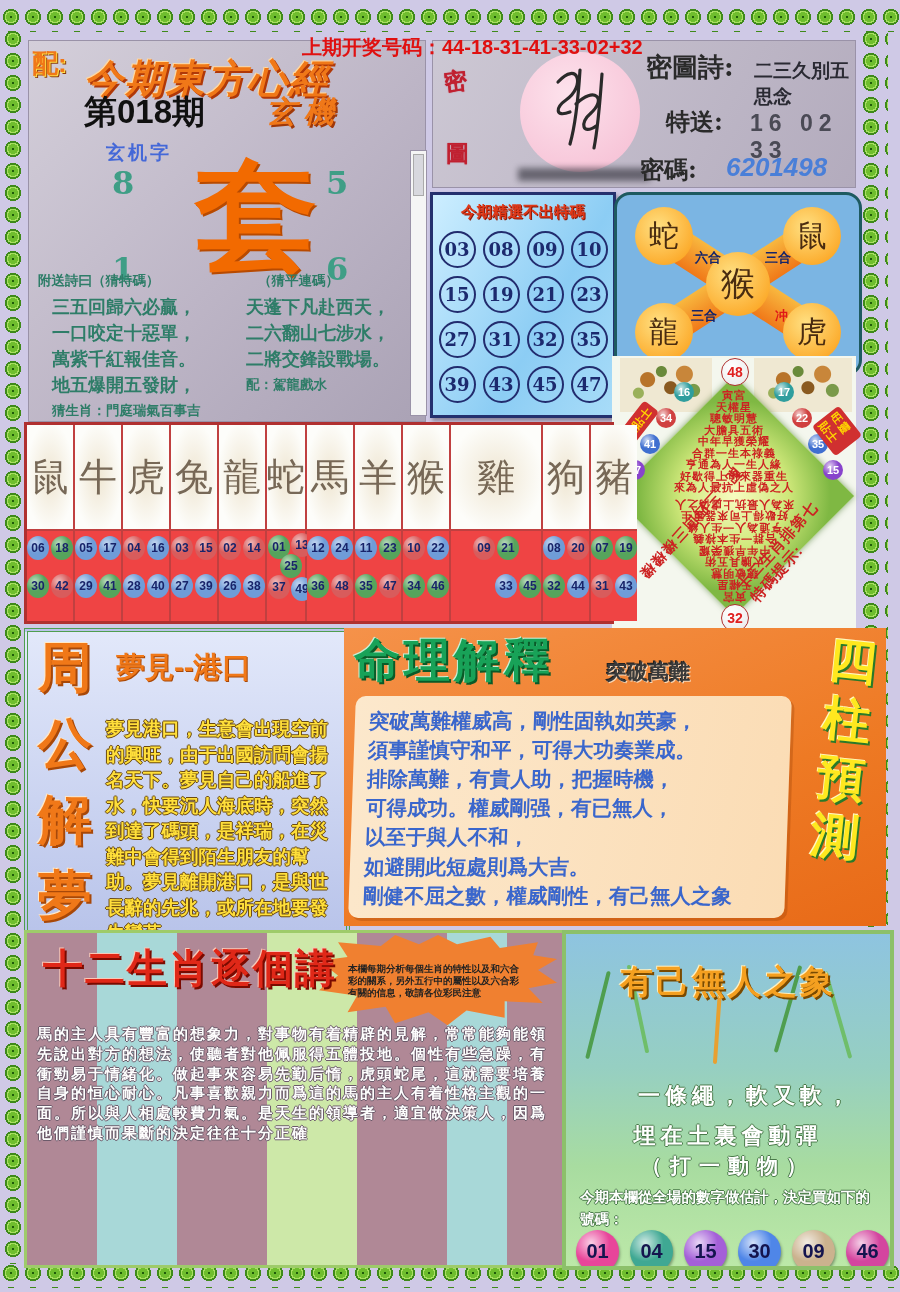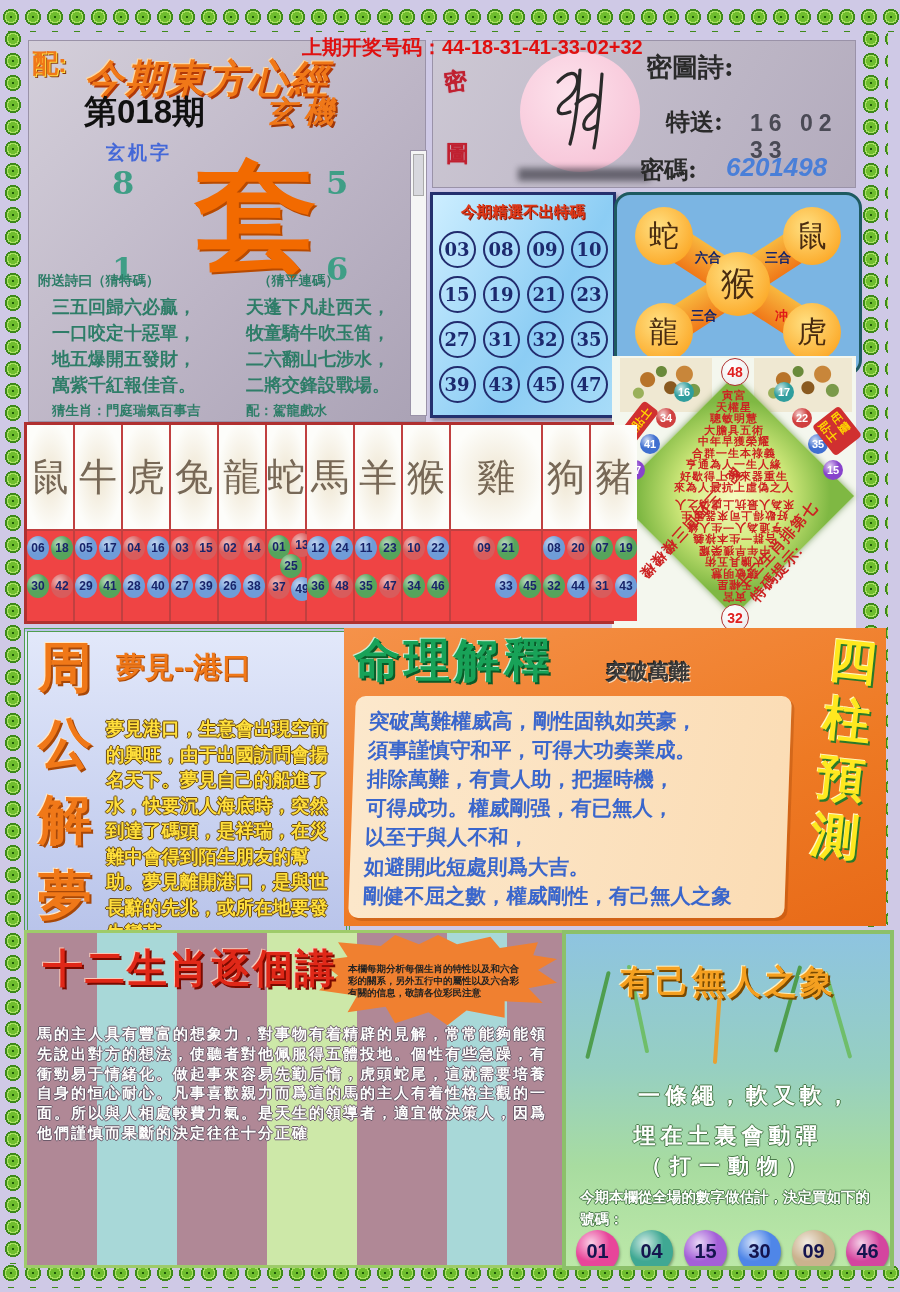--- a/index.html
+++ b/index.html
@@ -135,44 +135,45 @@
     <div class="xuanji">玄機</div>
     <div class="xuanjizi">玄机字</div>
     <div class="cnum" style="left:84px;top:124px;">8</div>
     <div class="cnum" style="left:298px;top:124px;">5</div>
     <div class="cnum" style="left:84px;top:210px;">1</div>
     <div class="cnum" style="left:298px;top:210px;">6</div>
     <div class="bigchar">套</div>
     <div class="poemlbl" style="left:10px;top:232px;">附送詩曰（猜特碼）</div>
     <div class="poemlbl" style="left:230px;top:232px;">（猜平連碼）</div>
     <div class="poemcol" style="left:24px;top:254px;">
-      <span><span class="pline">三五回歸六必贏，</span><span class="pline">一口咬定十惡單，</span><span class="pline">地五爆開五發財，</span><span class="pline">萬紫千紅報佳音。</span></span>
+      <span><span class="pline">三五回歸六必贏，</span><span class="pline">一口咬定十惡單，</span><span class="pline">萬紫千紅報佳音。</span><span class="pline">地五爆開五發財，</span></span>
       <span class="pextra">猜生肖：門庭瑞氣百事吉</span>
       <span class="pextra">猜：四五一齊到</span>
     </div>
     <div class="poemcol" style="left:218px;top:254px;">
-      <span><span class="pline">天蓬下凡赴西天，</span><span class="pline">牧童騎牛吹玉笛，</span><span class="pline">二六翻山七涉水，</span><span class="pline">二將交鋒設戰場。</span></span>
+      <span><span class="pline">天蓬下凡赴西天，</span><span class="pline">二六翻山七涉水，</span><span class="pline">二將交鋒設戰場。</span></span>
       <span class="pextra">配：駕龍戲水</span>
     </div>
   </div>
 
   <div id="scrollstrip" class="panel">
       <div id="scrollthumb"></div>
     </div>
 
   <div id="secret" class="panel">
     <div class="seal" style="left:12px;top:26px;transform:rotate(-6deg);">密</div>
     <div id="pinkcircle">
       <svg width="120" height="120" viewBox="0 0 120 120">
         <path d="M38 30 C58 8 66 34 46 48 C36 55 34 66 50 60 M60 18 C58 50 54 78 50 92 M56 52 C74 34 88 46 70 62 C60 70 62 84 76 74 M82 22 C80 50 78 76 74 96" stroke="#2a2a2a" stroke-width="3.2" fill="none" stroke-linecap="round"></path>
       </svg>
     </div>
     <div class="seal" style="left:14px;top:98px;">圖</div>
     <div id="blurbar"></div>
     <div class="mlabel" style="left:214px;top:10px;font-size:26px;">密圖詩:</div>
+    <div class="mval" style="left:322px;top:18px;font-size:19px;color:#2a2a33;font-family:'DejaVu Serif',serif;">二三久別五思念</div>
     <div class="mlabel" style="left:234px;top:66px;font-size:24px;">特送:</div>
     <div class="mval" style="left:318px;top:70px;font-size:23px;letter-spacing:6px;">16 02 33</div>
     <div class="mlabel" style="left:208px;top:114px;font-size:24px;">密碼:</div>
     <div class="mval" id="mima" style="left:294px;top:112px;">6201498</div>
   </div>
 
   <div id="nospecial" class="panel">
     <div id="nstitle">今期精選不出特碼</div>
     <div id="nsgrid">
         <span class="nsc">03</span>

